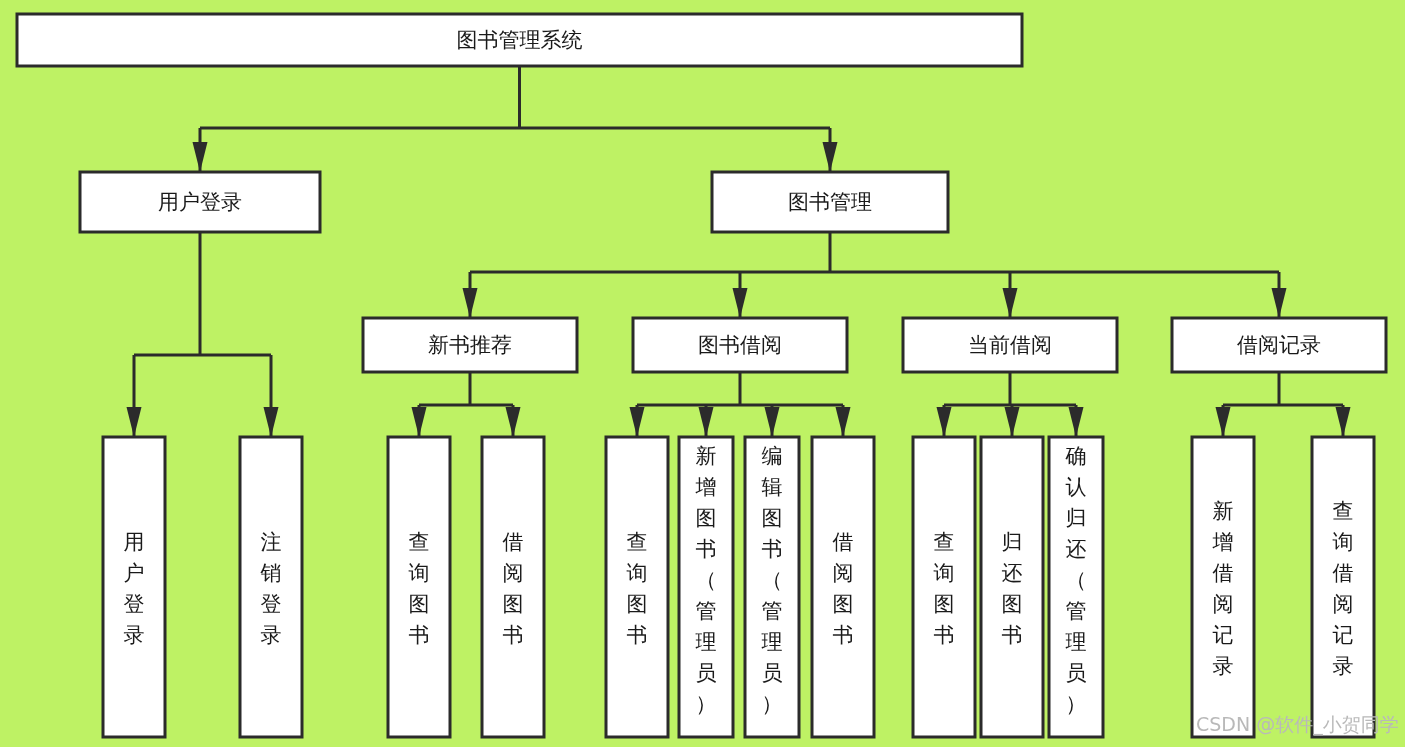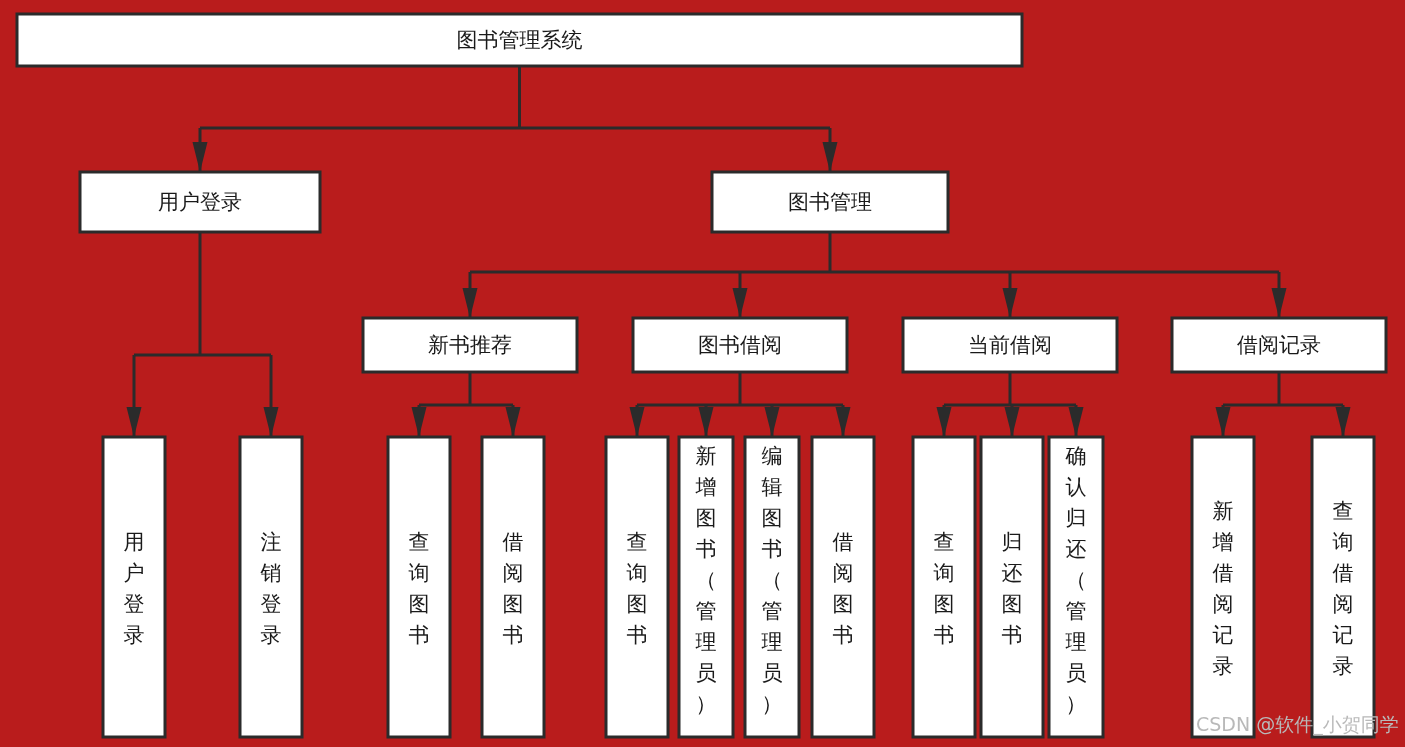--- a/index.html
+++ b/index.html
@@ -8,21 +8,21 @@
     padding: 0;
     background: #ffffff;
   }
   body {
     font-family: "DejaVu Sans", "Liberation Sans", sans-serif;
   }
   #diagram-root {
     position: relative;
     width: 1405px;
     height: 747px;
-    background: #b91c1c;
+    background: #bef264;
     overflow: hidden;
   }
   svg.diagram-canvas {
     position: absolute;
     top: 0;
     left: 0;
     width: 1405px;
     height: 747px;
     display: block;
   }

